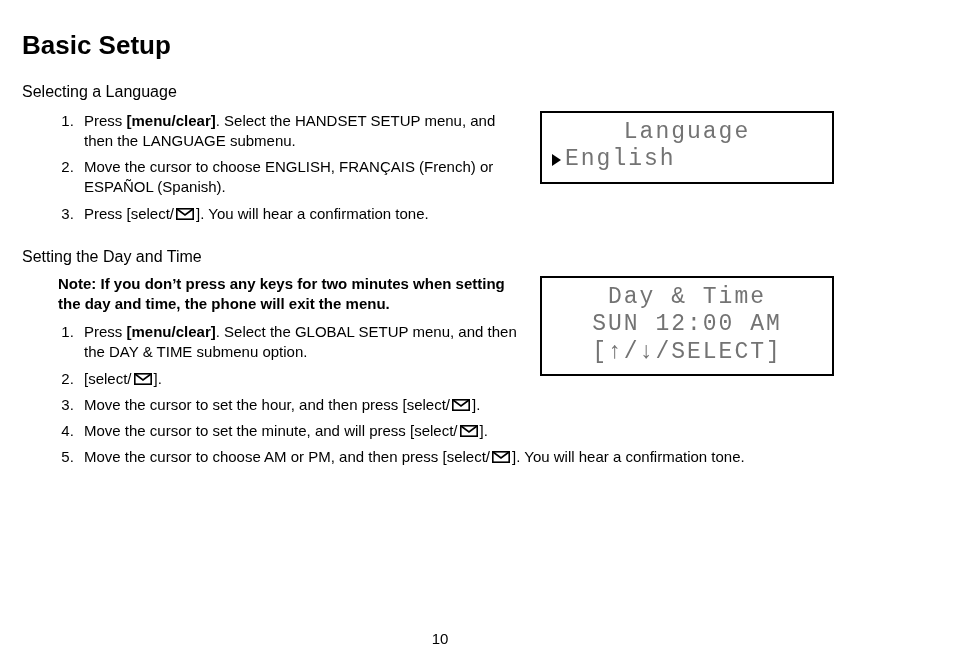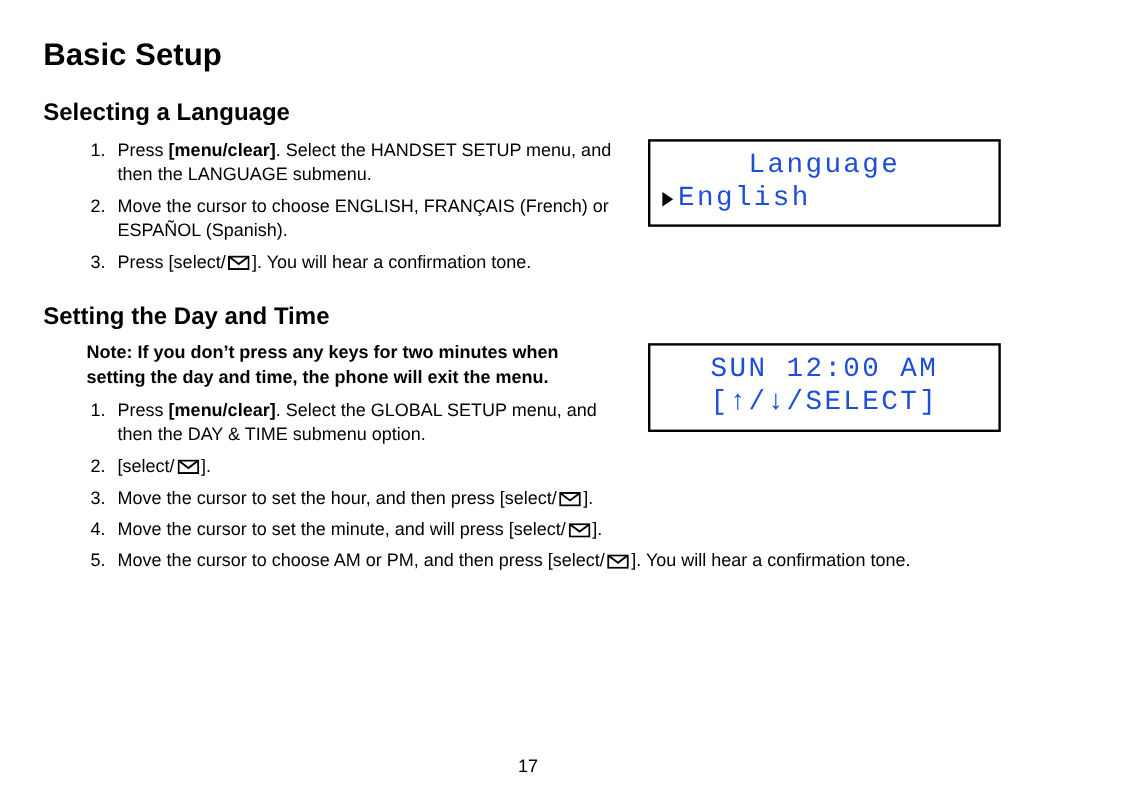--- a/index.html
+++ b/index.html
@@ -8,31 +8,31 @@
     background: #fff;
     color: #000;
     font-family: Arial, Helvetica, sans-serif;
     font-size: 15px;
     line-height: 1.35;
   }
   .page {
     width: 880px;
     height: 671px;
     box-sizing: border-box;
-    padding: 24px 36px 0 36px;
+    padding: 24px 36px 0 22px;
     position: relative;
   }
   h1.page-title {
     font-size: 26px;
     font-weight: bold;
     margin: 4px 0 18px 0;
   }
   h2.section-title {
-    font-size: 20px;
-    font-weight: bold;
+    font-size: 16px;
+    font-weight: normal;
     margin: 0 0 6px 0;
   }
   p.intro {
     margin: 0 0 8px 0;
   }
   .sec {
     margin-bottom: 18px;
   }
   .flow {
     display: flex;
@@ -63,21 +63,21 @@
   
   .lcd {
     border: 2px solid #000;
     padding: 6px 10px 8px 10px;
     width: 270px;
     flex: 0 0 auto;
     font-family: "Courier New", Courier, monospace;
     font-size: 23px;
     letter-spacing: 2px;
     font-weight: normal;
-    color: #1d4ed8;
+    color: #737373;
     line-height: 1.2;
     margin-top: 2px;
     margin-right: 10px;
   }
   .lcd .line { white-space: pre; }
   .lcd .center { text-align: center; }
   .lcd .cursor {
     display: inline-block;
     width: 0;
     height: 0;
@@ -152,20 +152,21 @@
                   <rect x="0.8" y="0.8" width="16.4" height="10.4" fill="none" stroke="#000" stroke-width="1.6"></rect>
                   <path d="M1 1 L9 7 L17 1" fill="none" stroke="#000" stroke-width="1.6"></path>
                 </svg>
                 <span>]</span>
               </span><span>.</span>
           </li>
         </ol>
       </div>
 
       <div class="lcd">
+        <div class="line center">Day &amp; Time</div>
         <div class="line center">SUN 12:00 AM</div>
         <div class="line center">[↑/↓/SELECT]</div>
       </div>
     </div>
 
     <ol class="steps" start="3">
       <li>
         <span>Move the cursor to set the hour, and then press </span><span class="select-key">
             <span>[select/</span>
             <svg width="18" height="12" viewBox="0 0 18 12">
@@ -191,14 +192,14 @@
             <svg width="18" height="12" viewBox="0 0 18 12">
               <rect x="0.8" y="0.8" width="16.4" height="10.4" fill="none" stroke="#000" stroke-width="1.6"></rect>
               <path d="M1 1 L9 7 L17 1" fill="none" stroke="#000" stroke-width="1.6"></path>
             </svg>
             <span>]</span>
           </span><span>. You will hear a confirmation tone.</span>
       </li>
     </ol>
   </div>
 
-  <div class="page-number">17</div>
+  <div class="page-number">10</div>
 </div>
 
 </body></html>

